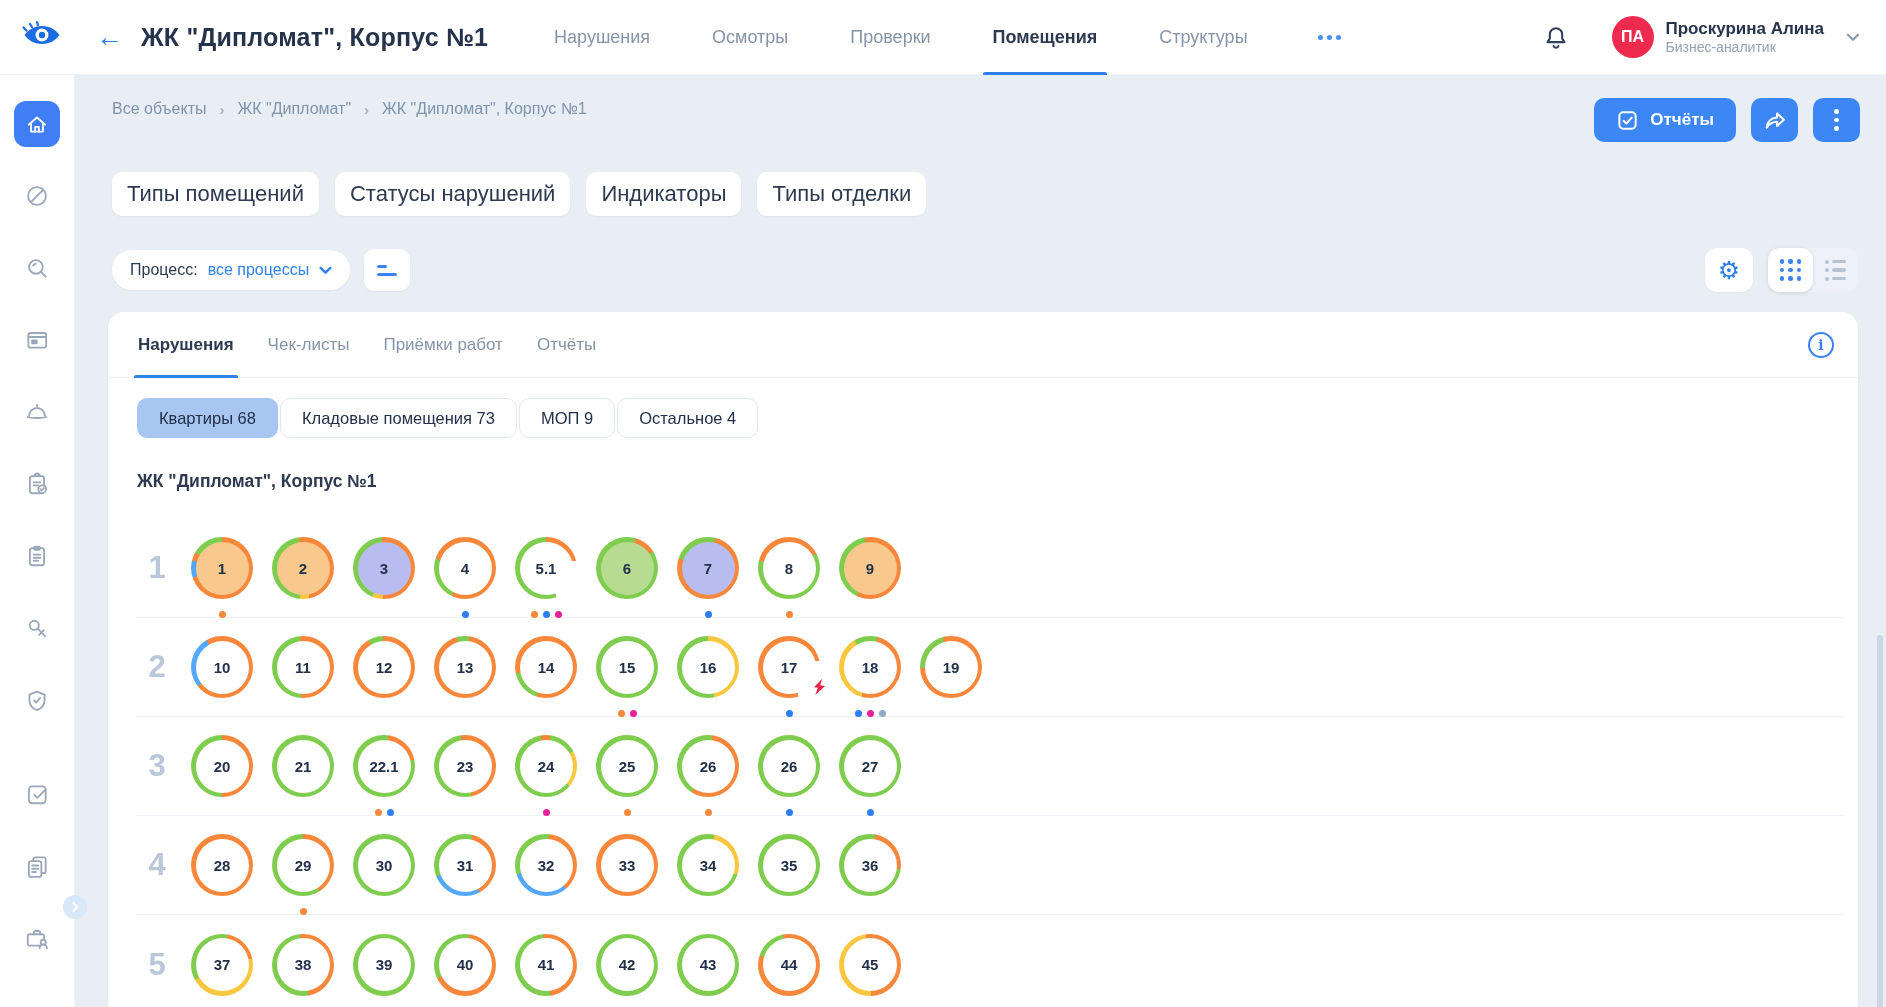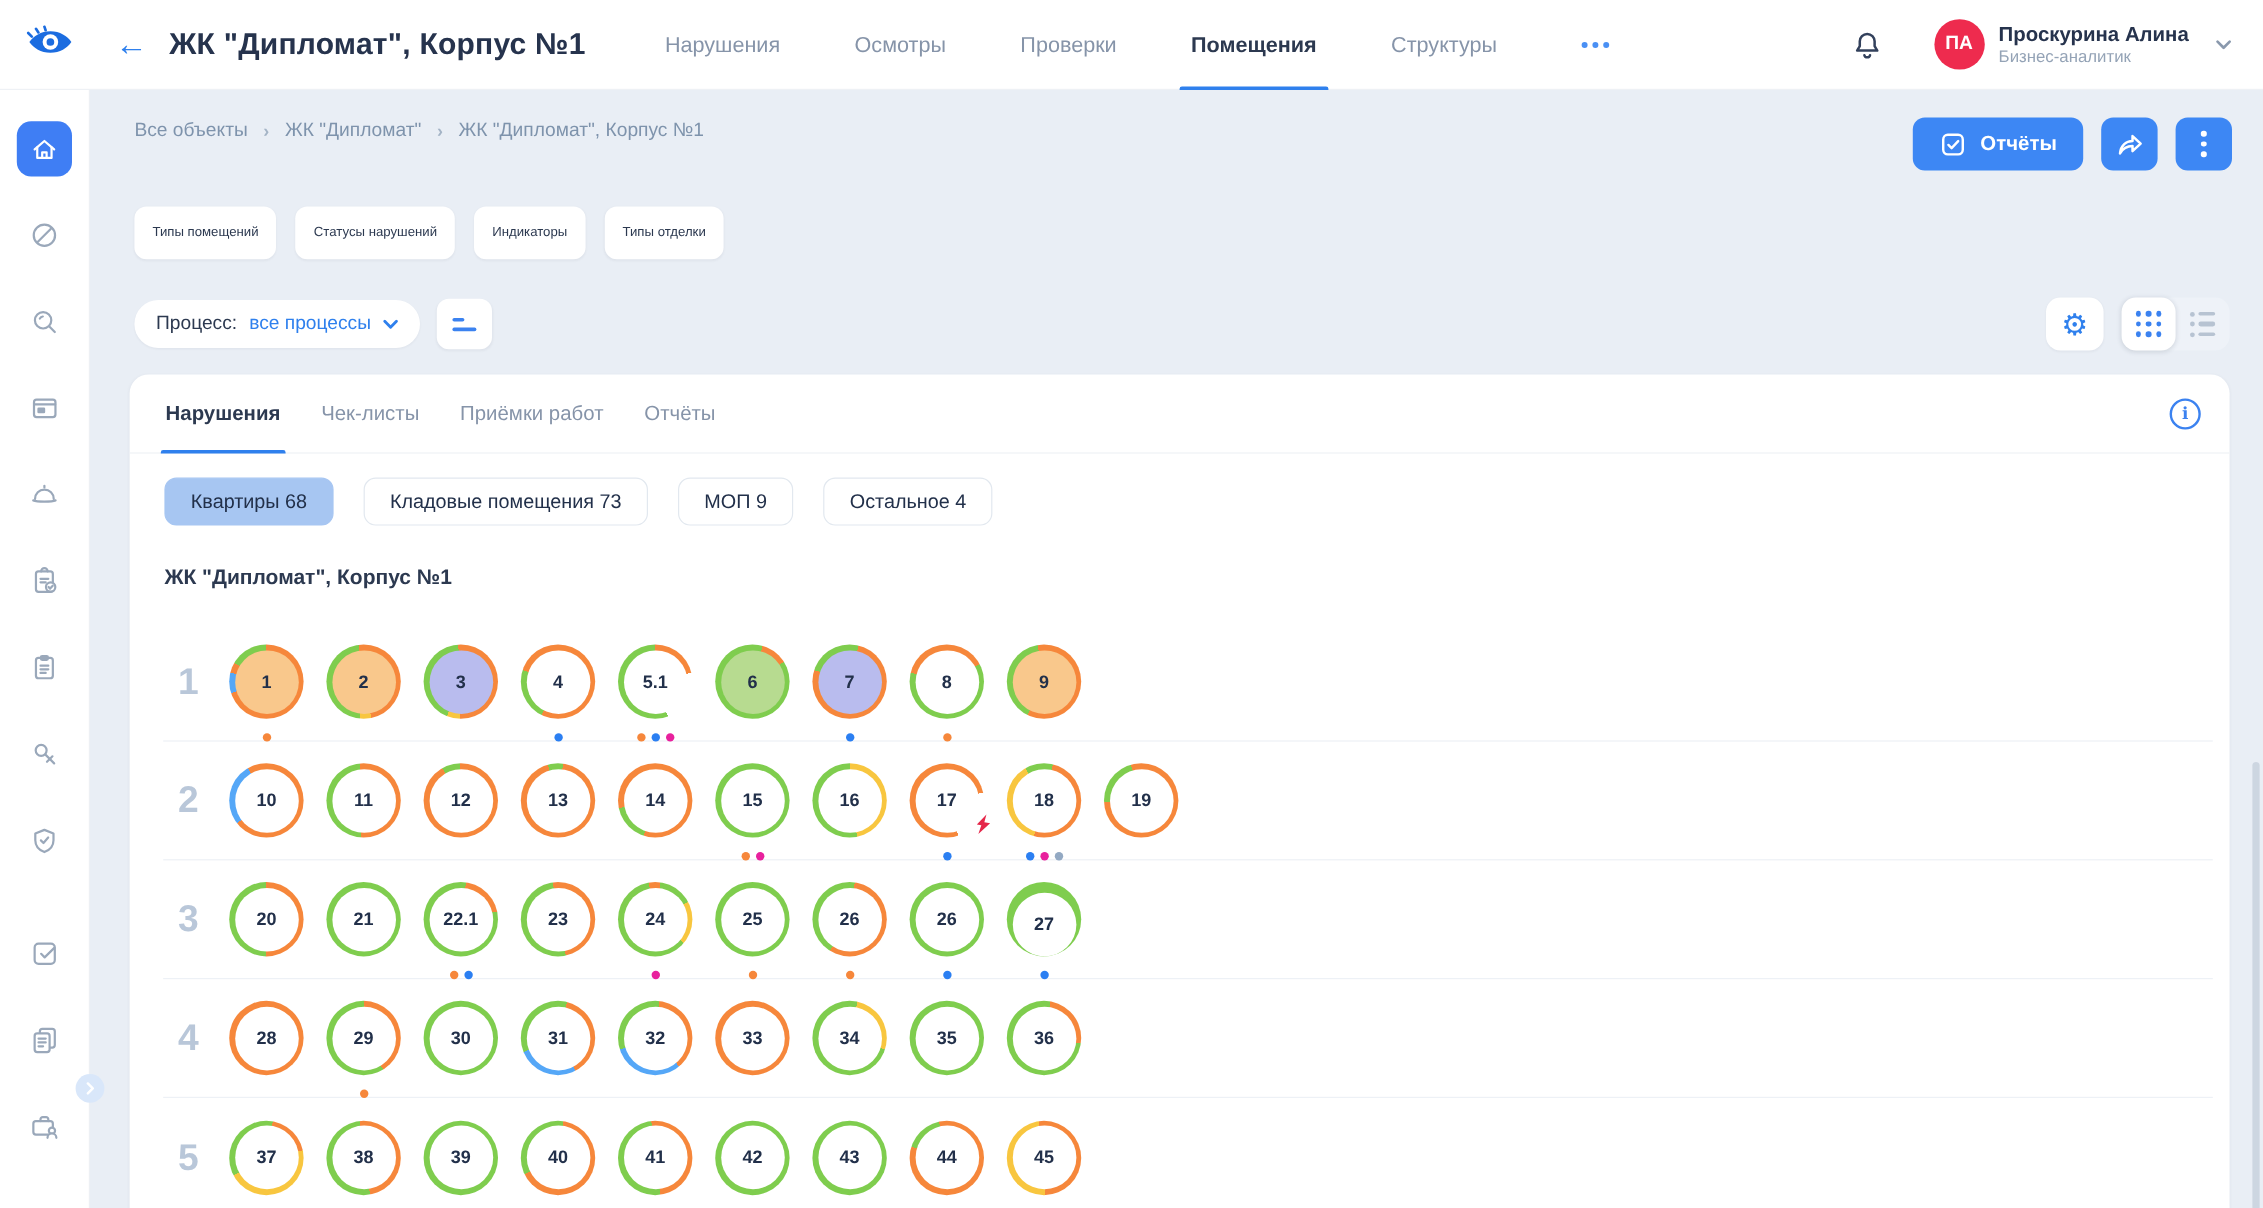--- a/index.html
+++ b/index.html
@@ -51,21 +51,21 @@
   .top-actions{position:absolute;top:23px;right:26px;display:flex;align-items:center;gap:15px;}
   .btn-blue{height:44px;background:#3d87f4;border:none;border-radius:10px;color:#fff;
     display:flex;align-items:center;justify-content:center;cursor:pointer;}
   .btn-select{padding:0 22px;gap:11px;font-size:17px;font-weight:600;
     font-family:"Liberation Sans",sans-serif;}
   .btn-icon{width:47px;}
   .vdots{display:flex;flex-direction:column;gap:4px;}
   .vdots i{width:4.5px;height:4.5px;border-radius:50%;background:#fff;}
   .filter-chips{position:absolute;top:97px;left:37px;display:flex;gap:16px;}
   .fchip{height:44px;background:#fff;border-radius:10px;display:flex;align-items:center;
-    padding:0 15px;font-size:11px;color:#2c3950;cursor:pointer;
+    padding:0 15px;font-size:22px;color:#2c3950;cursor:pointer;
     box-shadow:0 1px 2px rgba(31,45,61,.05);white-space:nowrap;}
   .process-row{position:absolute;top:173px;left:37px;right:28px;display:flex;align-items:center;}
   .process-pill{height:40px;background:#fff;border-radius:20px;display:flex;align-items:center;
     gap:10px;padding:0 18px;font-size:16px;cursor:pointer;box-shadow:0 1px 2px rgba(31,45,61,.05);}
   .process-pill .val{color:#2f80ed;}
   .process-pill .chev{color:#2f80ed;display:flex;}
   .sort-btn{width:46px;height:42px;background:#fff;border-radius:10px;margin-left:14px;cursor:pointer;
     display:flex;flex-direction:column;align-items:flex-start;justify-content:center;gap:5px;
     padding-left:13px;box-shadow:0 1px 2px rgba(31,45,61,.05);}
   .sort-btn i{display:block;height:3px;border-radius:2px;background:#3b82f0;}
@@ -90,21 +90,21 @@
   .card-tabs{display:flex;align-items:center;height:66px;padding-left:30px;
     border-bottom:1px solid #eef2f6;position:relative;}
   .ctab{position:relative;height:66px;display:flex;align-items:center;margin-right:34px;
     font-size:17px;color:#8694a9;cursor:pointer;white-space:nowrap;}
   .ctab.active{color:#2c3950;font-weight:700;}
   .ctab.active::after{content:"";position:absolute;left:-4px;right:-4px;bottom:0;height:3px;
     background:#2f80ed;border-radius:2px 2px 0 0;}
   .info-icon{position:absolute;right:24px;top:20px;width:26px;height:26px;border:2px solid #3b82f0;
     border-radius:50%;color:#3b82f0;display:flex;align-items:center;justify-content:center;
     font-size:14px;font-weight:700;font-family:"DejaVu Serif",serif;cursor:pointer;}
-  .cats{display:flex;gap:25px;margin:20px 0 0 29px;}
+  .cats{display:flex;gap:2px;margin:20px 0 0 29px;}
   .cat{height:40px;border-radius:10px;display:flex;align-items:center;padding:0 21px;
     font-size:16.5px;color:#22304a;cursor:pointer;background:#fff;border:1px solid #e2e8ef;white-space:nowrap;}
   .cat.active{background:#a7c6f2;border-color:#a7c6f2;font-weight:400;}
   .section-title{margin:33px 0 0 29px;font-size:17.5px;font-weight:700;color:#2c3950;}
   .floors{margin-top:27px;}
   .floor-row{display:flex;align-items:center;height:99px;margin:0 14px 0 28px;
     border-bottom:1px solid #edf1f6;}
   .floor-row:last-child{border-bottom:none;}
   .floor-num{width:42px;text-align:center;font-size:31px;font-weight:700;color:#b9c7d9;}
   .units{display:flex;gap:19px;margin-left:13px;}
@@ -552,21 +552,21 @@
             </div>
             <div class="unit">
               <div class="unit-ring" style="background: conic-gradient(rgb(127, 205, 78) 0deg, rgb(127, 205, 78) 360deg);">
                 <div class="unit-core" style="background: rgb(255, 255, 255);">26</div>
               </div>
               <div class="dots">
                 <i style="background: rgb(43, 127, 242);"></i>
               </div>
             </div>
             <div class="unit">
-              <div class="unit-ring" style="background: conic-gradient(rgb(127, 205, 78) 0deg, rgb(127, 205, 78) 360deg); align-items: flex-end;">
+              <div class="unit-ring" style="background: conic-gradient(rgb(127, 205, 78) 0deg, rgb(127, 205, 78) 360deg);">
                 <div class="unit-core" style="background: rgb(255, 255, 255);">27</div>
               </div>
               <div class="dots">
                 <i style="background: rgb(43, 127, 242);"></i>
               </div>
             </div>
           </div>
         </div>
         <div class="floor-row">
           <div class="floor-num">4</div>

